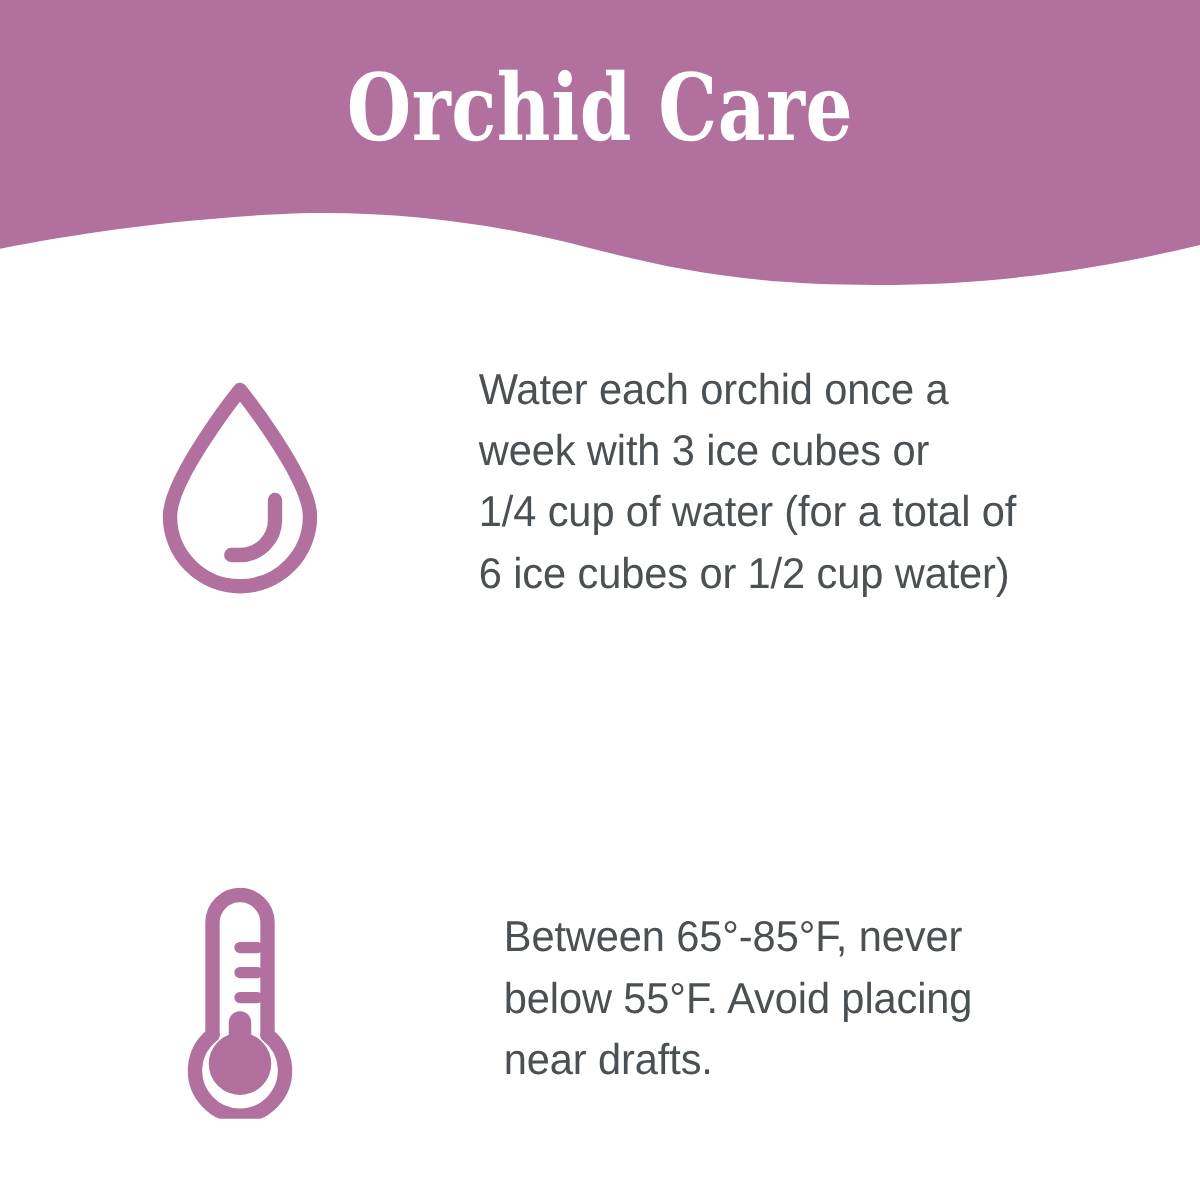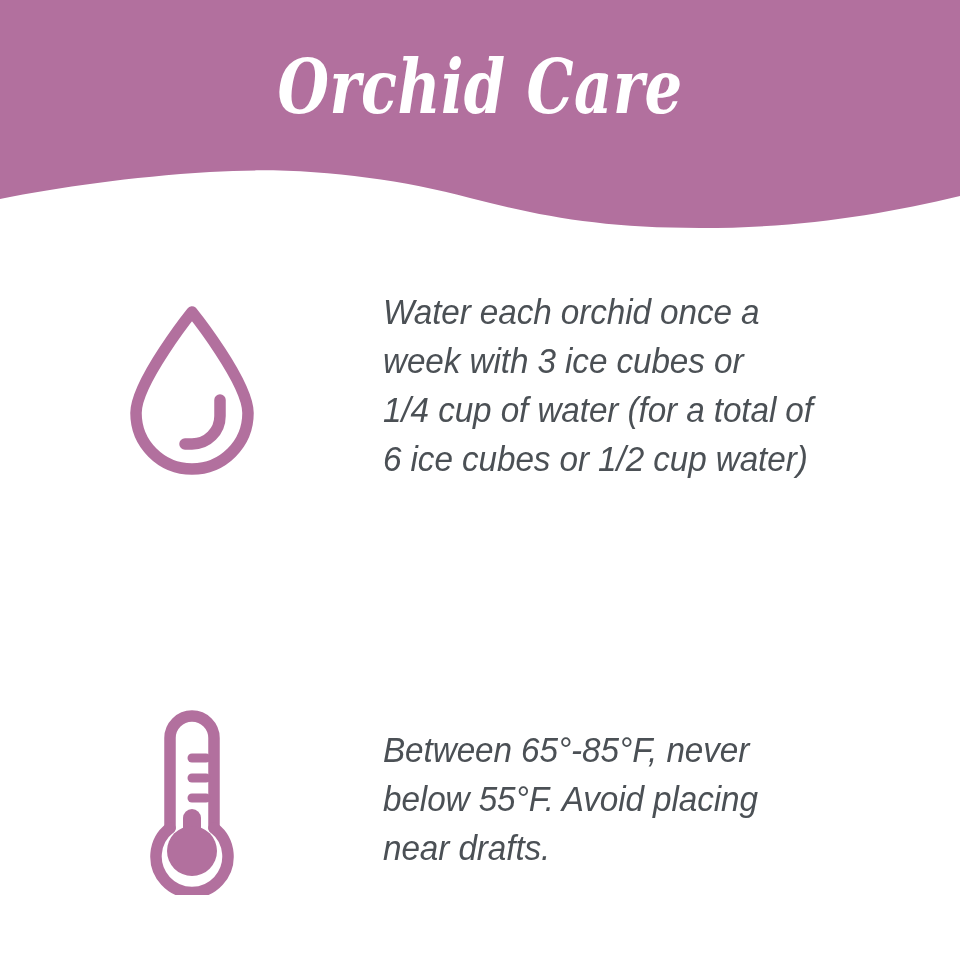--- a/index.html
+++ b/index.html
@@ -20,21 +20,20 @@
     background: #ffffff;
   }
 
   
   .header {
     position: absolute;
     left: 0;
     top: 0;
     width: 796px;
     height: 240px;
-    font-style: italic;
   }
   .header-wave-svg {
     position: absolute;
     left: 0;
     top: 0;
     display: block;
   }
   .header-title {
     position: absolute;
     left: 0;
@@ -81,35 +80,34 @@
   }
   .row-water .icon-cell { padding-top: 8px; }
   .row-light .icon-cell { padding-top: 0px; }
   .row-temp  .icon-cell { padding-top: 0px; }
 
   .icon-cell svg { display: block; }
 
   .text-cell {
     flex: 1 1 auto;
     padding-right: 36px;
-    font-style: italic;
   }
   .care-text {
     color: #4b5055;
     font-size: 34.5px;
     line-height: 49px;
     font-weight: 400;
     letter-spacing: -0.1px;
     white-space: pre-line;
     transform: scaleX(0.965);
     transform-origin: 0 50%;
   }
   .row-water .text-cell { padding-top: 0px; }
   .row-light .text-cell { padding-top: 26px; }
-  .row-temp  .text-cell { padding-top: 16px; }
+  .row-temp  .text-cell { padding-top: 16px; margin-left: 20px; }
 </style>
 </head>
 <body>
 
 <div id="page">
 
   <div class="header">
     <svg class="header-wave-svg" width="960" height="240" viewBox="0 0 960 240" aria-hidden="true">
       <path d="M0,0 L960,0 L960,196
                C 880,215 800,228 700,228

